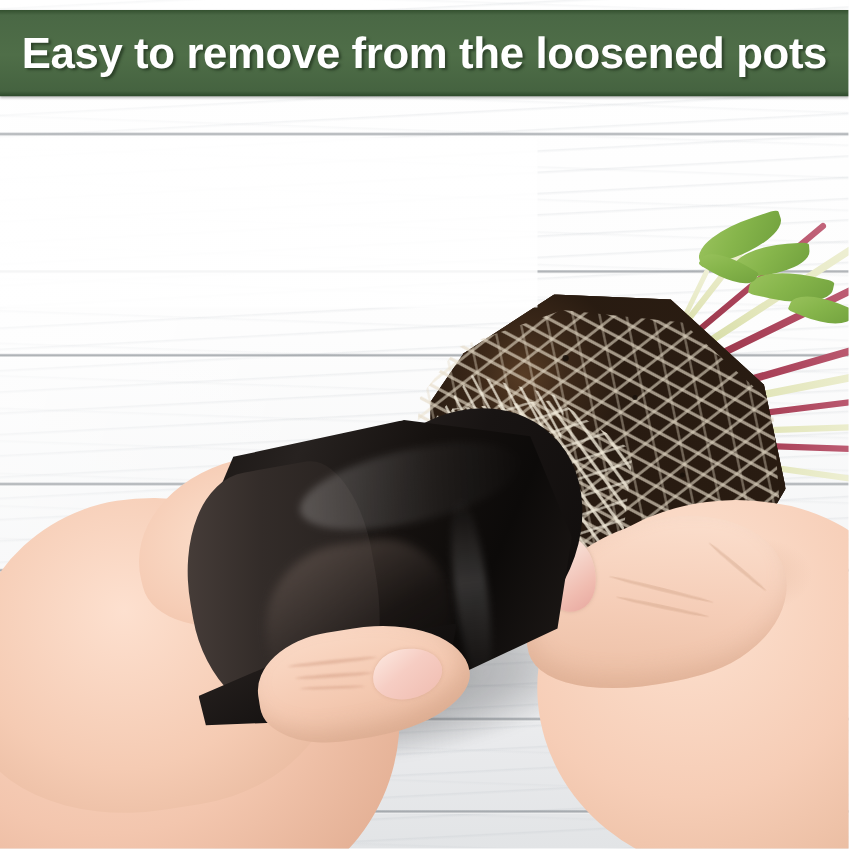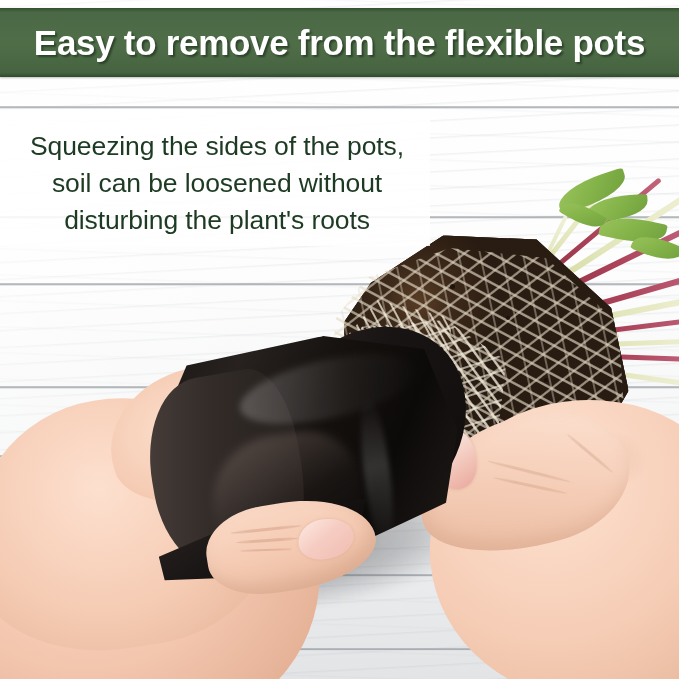--- a/index.html
+++ b/index.html
@@ -382,23 +382,18 @@
       <div class="lh-thumb"></div>
       <div class="lh-nail"></div>
       <div class="lh-crease lh-c1"></div>
       <div class="lh-crease lh-c2"></div>
       <div class="lh-crease lh-c3"></div>
     </div>
 
   </div>
 
   <div class="banner">
-    <div class="banner-title">Easy to remove from the flexible pots</div>
+    <div class="banner-title">Easy to remove from the loosened pots</div>
   </div>
 
   <div class="copy-panel"></div>
-  <div class="copy">
-    <span>Squeezing the sides of the pots,</span>
-    <span>soil can be loosened without</span>
-    <span>disturbing the plant's roots</span>
-  </div>
 
 </div>
 
 </body></html>

